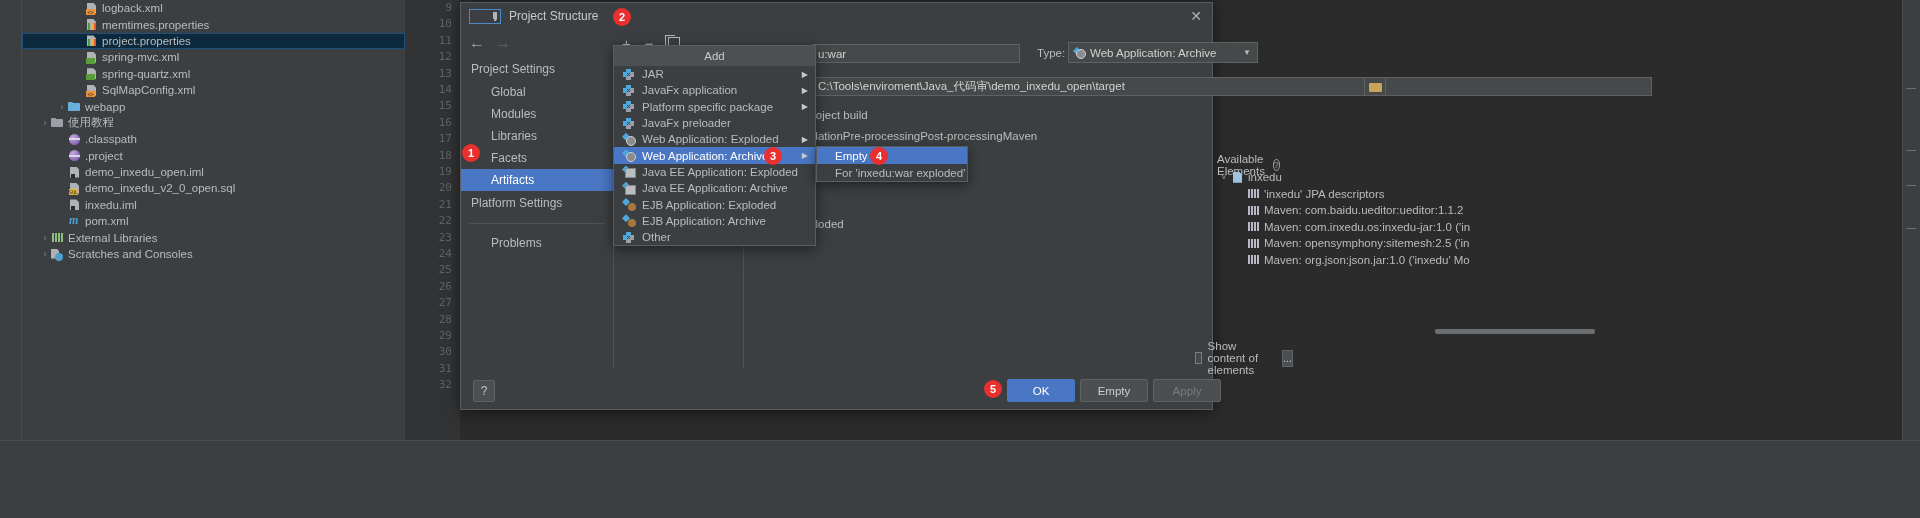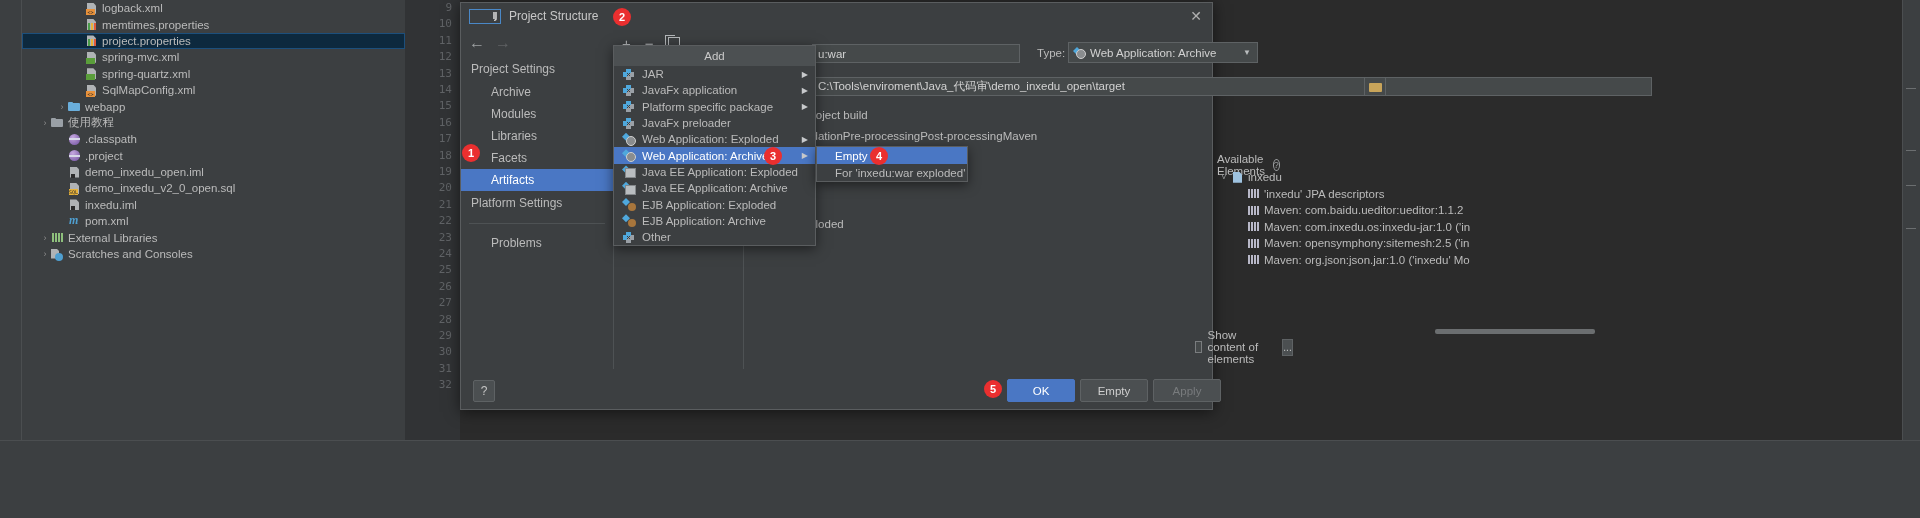--- a/index.html
+++ b/index.html
@@ -507,21 +507,21 @@
     <div class="dlg-body">
 
       <div class="navrow">
         <span class="nav-arrow">←</span>
         <span class="nav-arrow dim">→</span>
       </div>
 
       <div class="settings-tree">
         <div class="st-group">Project Settings</div>
         <div id="proj-items">
-            <div class="st-item">Archive</div>
+            <div class="st-item">Global</div>
             <div class="st-item">Modules</div>
             <div class="st-item">Libraries</div>
             <div class="st-item">Facets</div>
             <div class="st-item selected">Artifacts</div>
           </div>
         <div class="st-group">Platform Settings</div>
         <div class="st-sep"></div>
         <div class="st-item">Problems</div>
       </div>
       <div class="dlg-mid-sep"></div>
@@ -593,21 +593,21 @@
             </div>
             <div class="av-row" style="padding-left: 16px;">
               <span class="av-arrow"></span>
               <span class="lib-ico"></span>
               <span>Maven: org.json:json.jar:1.0 ('inxedu' Mo</span>
             </div>
           </div>
 
         <div class="hscroll" style="left:690px; top:300px; width:160px;"></div>
 
-        <div class="checkline" style="left:450px; top:300px;">
+        <div class="checkline" style="left:450px; top:311px;">
           <span class="cbox"></span>
           <span class="fld-label">Show content of elements</span>
           <span class="dots-btn" style="margin-left:8px;">...</span>
         </div>
 
       </div>
     </div>
 
     <div class="dlg-footer">
       <div class="help-btn">?</div>

